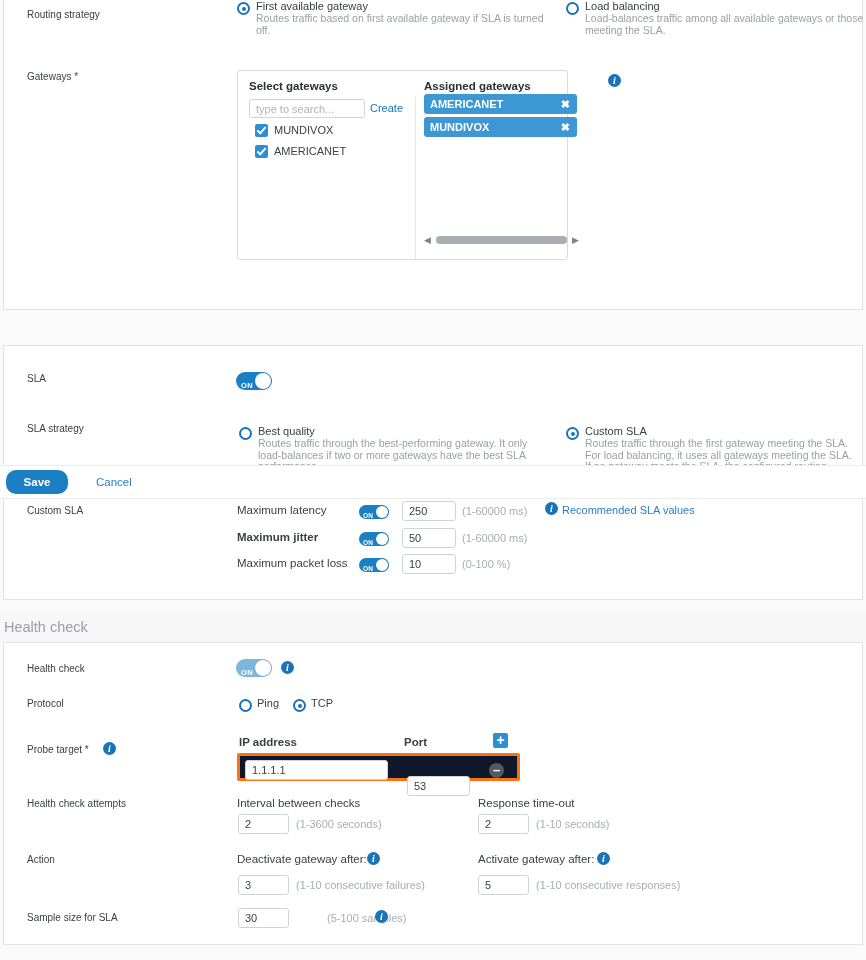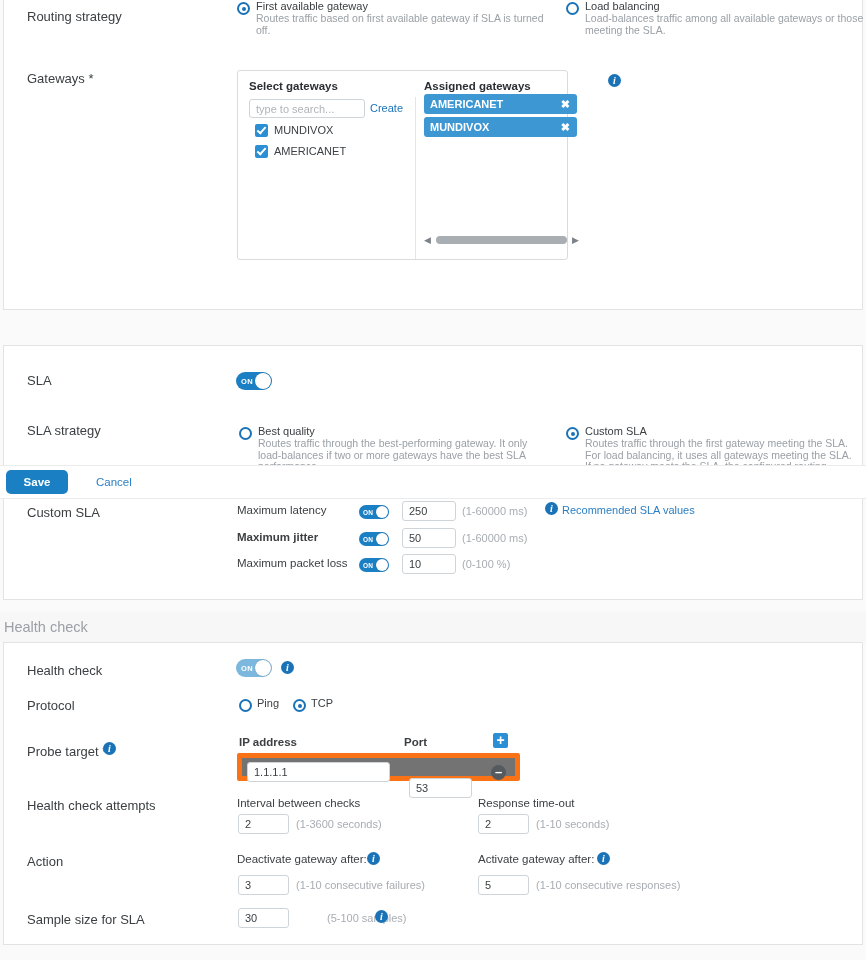--- a/index.html
+++ b/index.html
@@ -32,21 +32,21 @@
     font-size: 14.5px;
     box-sizing: border-box;
     padding-left: 4px;
     display: flex; align-items: center;
   }
 
   
   .row-label {
     position: absolute;
     color: #3c4043;
-    font-size: 13px;
+    font-size: 10px;
     white-space: nowrap;
   }
   .sub-label {
     position: absolute;
     font-size: 11.5px;
     color: #3c4043;
     white-space: nowrap;
   }
   .hint {
     position: absolute;
@@ -74,21 +74,21 @@
   .radio-desc {
     position: absolute; font-size: 10.5px; color: #9aa0a6;
     line-height: 11.5px; width: 300px;
   }
 
   
   .toggle {
     position: absolute;
     width: 36px; height: 18px; border-radius: 9px;
     background: #1b7fc4;
-    display: flex; align-items: center;
+    display: flex; align-items: flex-end;
     box-sizing: border-box;
   }
   .toggle.light { background: #7cb7de; }
   .toggle .tg-on {
     color: #ffffff; font-size: 7.5px; font-weight: bold;
     margin-left: 5px; letter-spacing: .3px;
   }
   .toggle .knob {
     position: absolute; right: 1px; top: 1px;
     width: 16px; height: 16px; border-radius: 50%;
@@ -179,39 +179,39 @@
     left: 0; right: 0;
     background: #ffffff;
     border-top: 1px solid #ececec;
     border-bottom: 1px solid #ececec;
     display: flex; align-items: center;
     z-index: 40;
   }
   .btn-save {
     margin-left: 6px;
     background: #1b7fc4; color: #fff;
-    border: none; border-radius: 5px;
+    border: none; border-radius: 10px;
     font-family: "Liberation Sans", sans-serif;
     font-size: 11.5px; font-weight: bold;
     width: 62px; height: 24px;
     cursor: pointer;
   }
   .btn-cancel {
     margin-left: 22px;
     background: none; border: none;
     color: #2a7fc4; font-size: 11.5px;
     font-family: "Liberation Sans", sans-serif;
     cursor: pointer;
   }
 
   
   .probe-box {
     position: absolute;
-    background: #737373;
-    border: 5px solid #f97316;
+    background: #0f172a;
+    border: 3px solid #f97316;
     box-sizing: border-box;
     border-radius: 2px;
   }
   .plus-btn {
     position: absolute; width: 15px; height: 15px; border-radius: 2px;
     background: #2a8fd4; color: #fff;
     font-size: 14px; font-weight: bold; line-height: 14px; text-align: center;
   }
   .minus-btn {
     position: absolute; width: 15px; height: 15px; border-radius: 50%;

